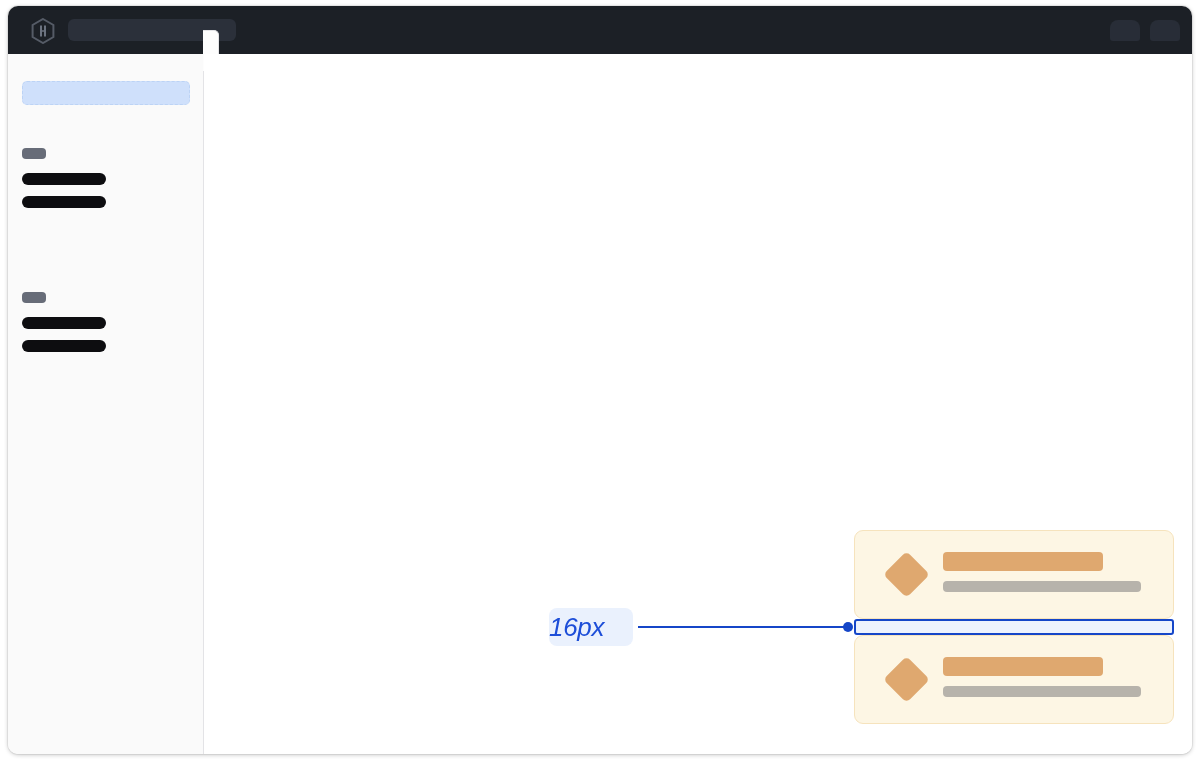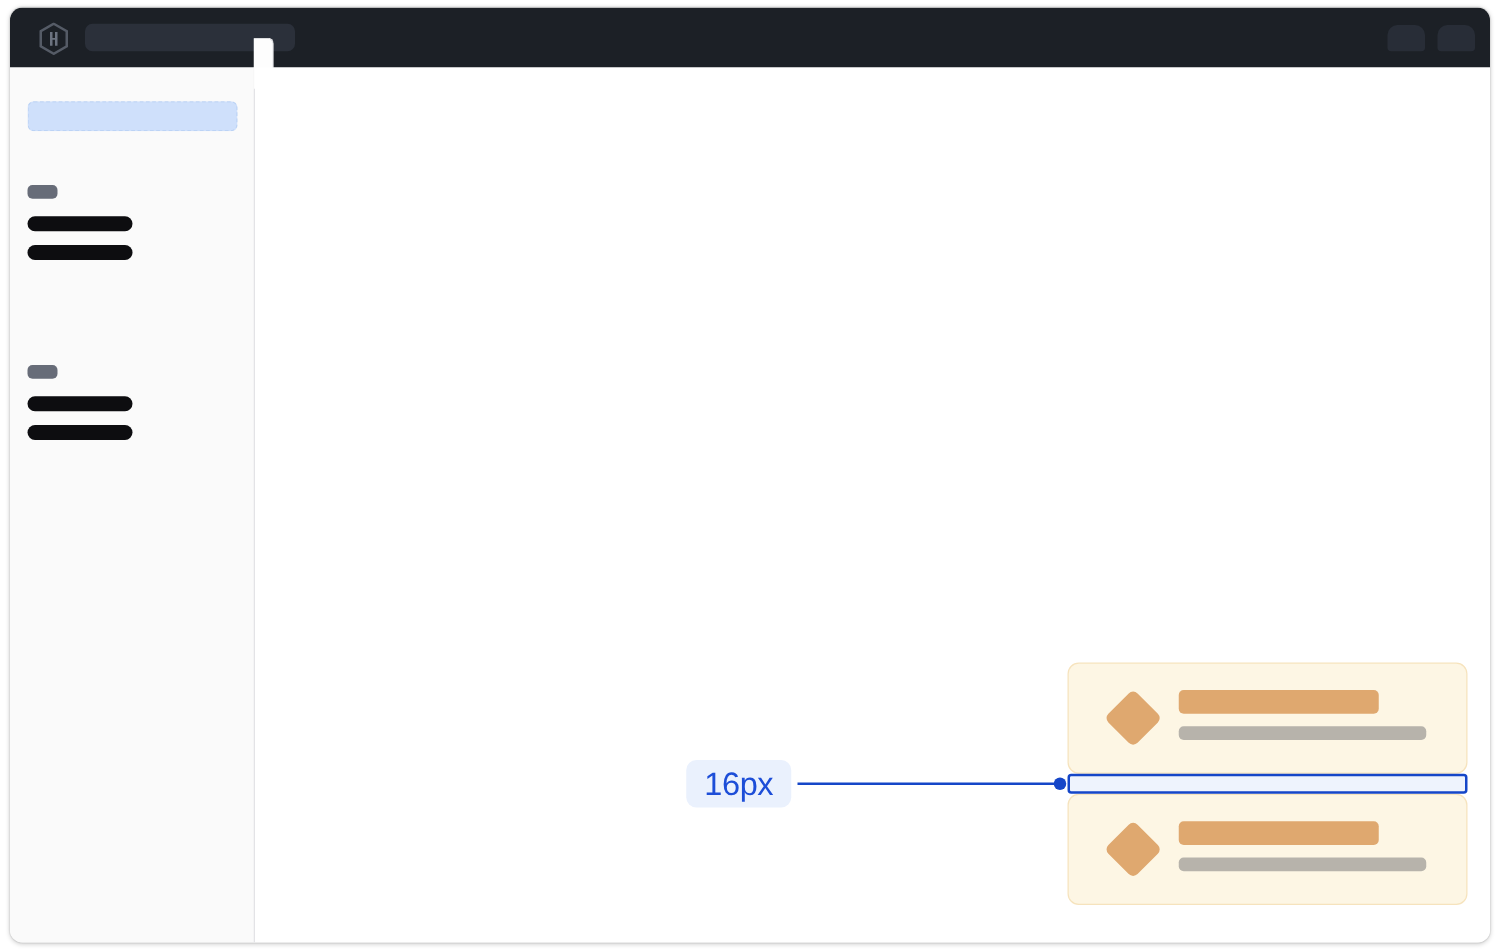--- a/index.html
+++ b/index.html
@@ -172,23 +172,24 @@
   }
   #measure-label {
     position: absolute;
     left: 541px; top: 602px;
     width: 84px; height: 38px;
     background: #eaf1fd;
     border-radius: 8px;
     color: #1d4ed8;
     font-size: 26px;
     line-height: 38px;
-    text-align: center;
+    text-align: left;
     letter-spacing: -0.3px;
     font-family: "Liberation Sans", sans-serif;
+    font-style: italic;
   }
 </style>
 </head>
 <body>
 
 <div id="app-window">
 
   <div id="topbar">
 
     <div id="logo-mark">

